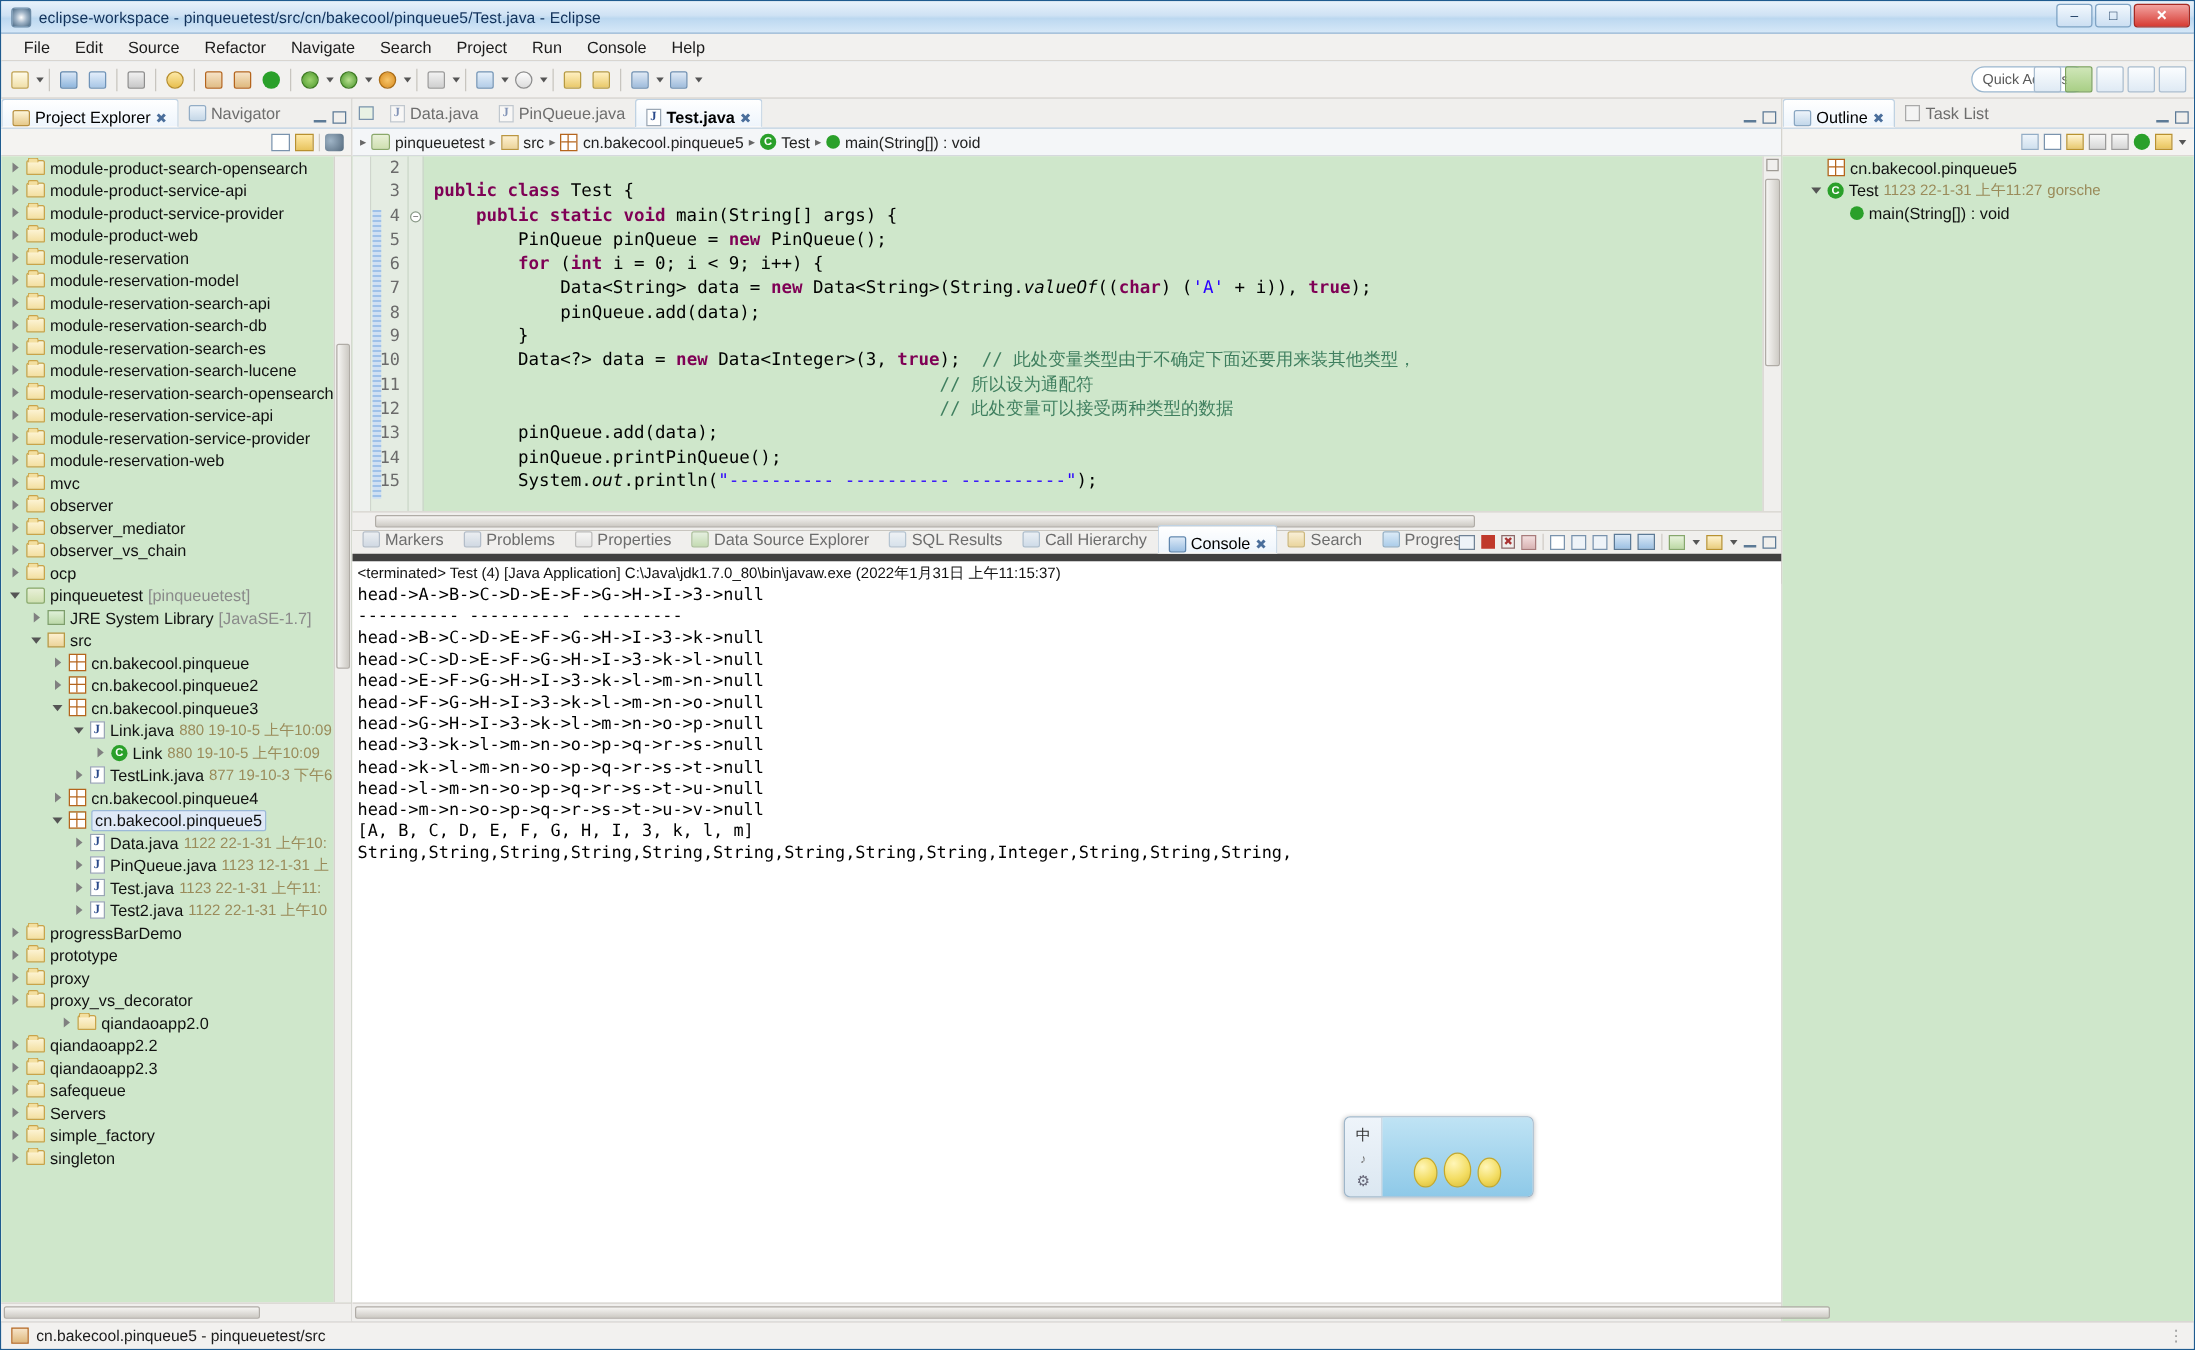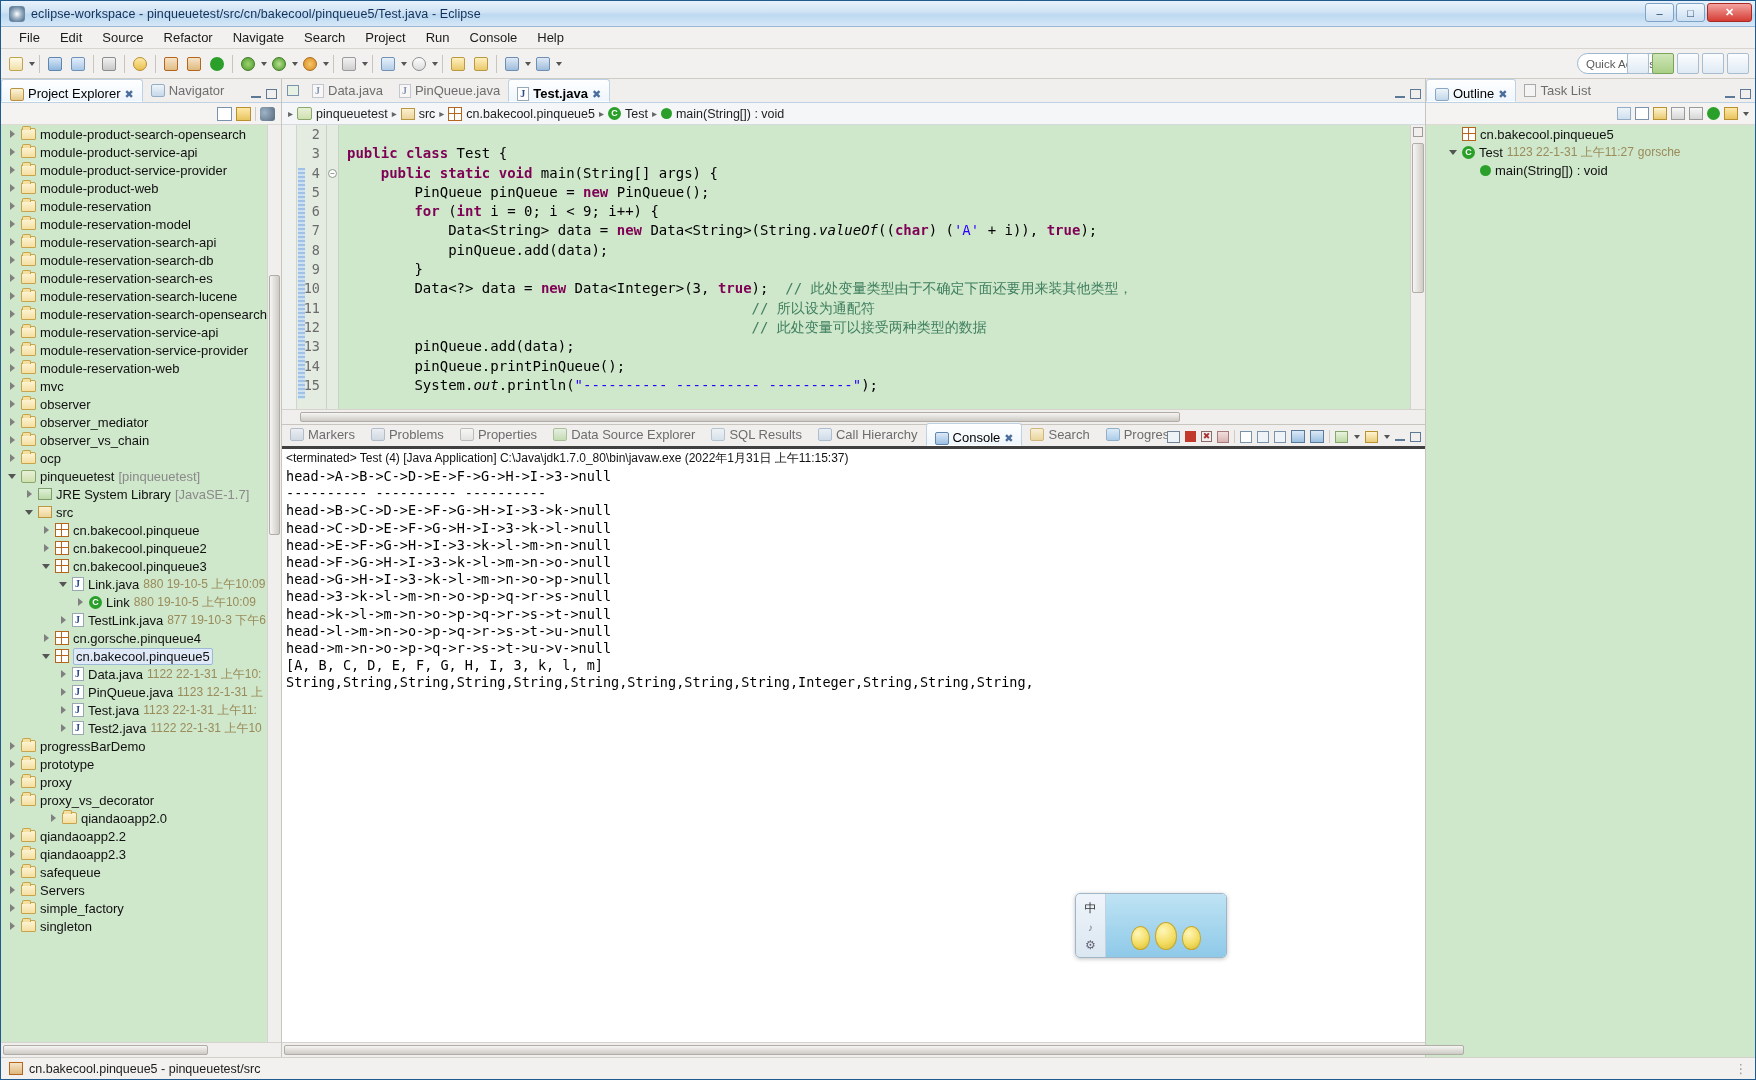--- a/index.html
+++ b/index.html
@@ -118,21 +118,21 @@
   .kw { color:#7f0055; font-weight:bold; }
   .str { color:#2a00ff; }
   .cmt { color:#3f7f5f; }
   .stat { font-style:italic; }
   .edscroll { position:absolute; right:0; top:0; bottom:0; width:15px; background:#f0efed;
       border-left:1px solid #d6d3ce; }
   
   #consolepanel { flex:1; display:flex; flex-direction:column; min-height:0;
       border-top:1px solid #c8c5bf; background:#fff; }
   #consoletabs { height:24px; display:flex; align-items:flex-end; background:#f0efed;
-      border-bottom:3px solid #404040; position:relative; }
+      border-bottom:6px solid #404040; position:relative; }
   #conssub { height:18px; font-size:12px; color:#111; padding:1px 0 0 4px;
       background:#fff; }
   #consout { flex:1; background:#fff; overflow:hidden; position:relative;
       font-family:"DejaVu Sans Mono", monospace; font-size:13.5px; color:#000;
       padding:1px 0 0 4px; }
   #consout .cl { height:17.2px; line-height:17.2px; white-space:pre; }
   
   #outline { width:330px; border-left:1px solid #c8c5bf; background:#fff; }
   #outlinebody { flex:1; background:#cfe7cb; }
   
@@ -487,21 +487,21 @@
             </span>
             <span class="ico jfile"></span>
             <span class="lbl">TestLink.java</span>
             <span class="meta">877  19-10-3 下午6</span>
           </div>
           <div class="trow" style="padding-left: 40px;">
             <span class="tw">
               <span class="arrow"></span>
             </span>
             <span class="ico pkg"></span>
-            <span class="lbl">cn.gorsche.pinqueue4</span>
+            <span class="lbl">cn.bakecool.pinqueue4</span>
           </div>
           <div class="trow sel" style="padding-left: 40px;">
             <span class="tw">
               <span class="arrow open"></span>
             </span>
             <span class="ico pkg"></span>
             <span class="lbl">cn.bakecool.pinqueue5</span>
           </div>
           <div class="trow" style="padding-left: 57px;">
             <span class="tw">

